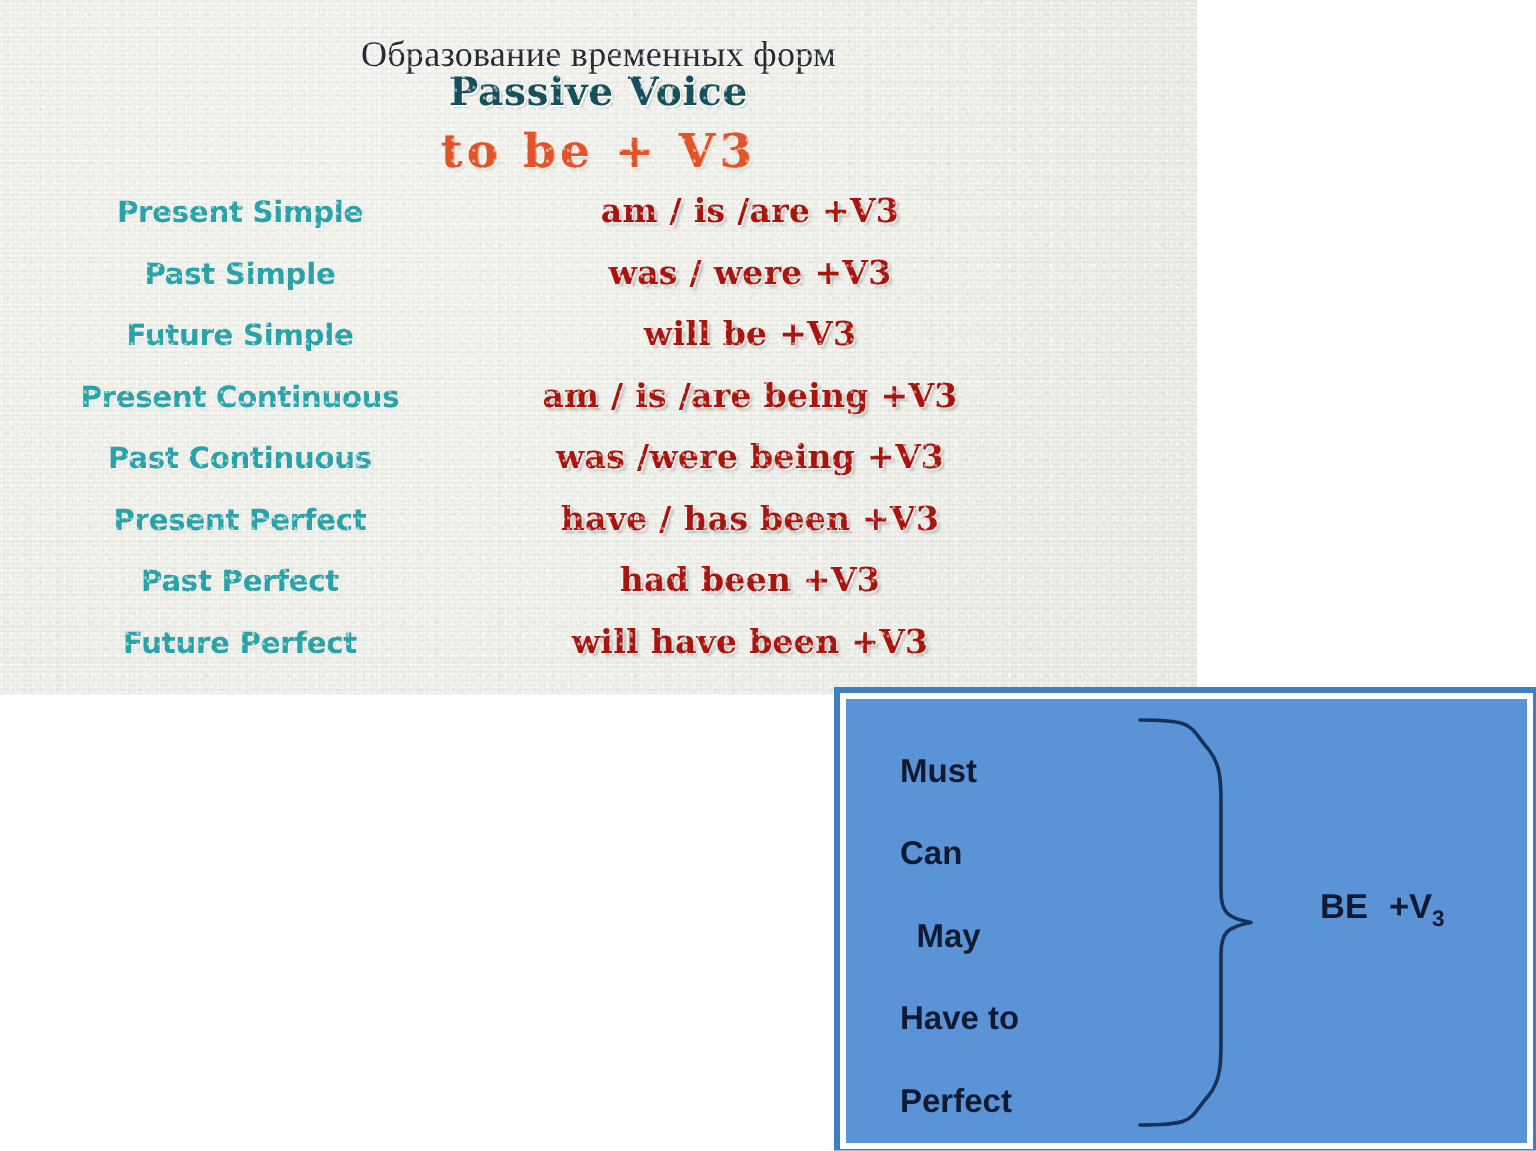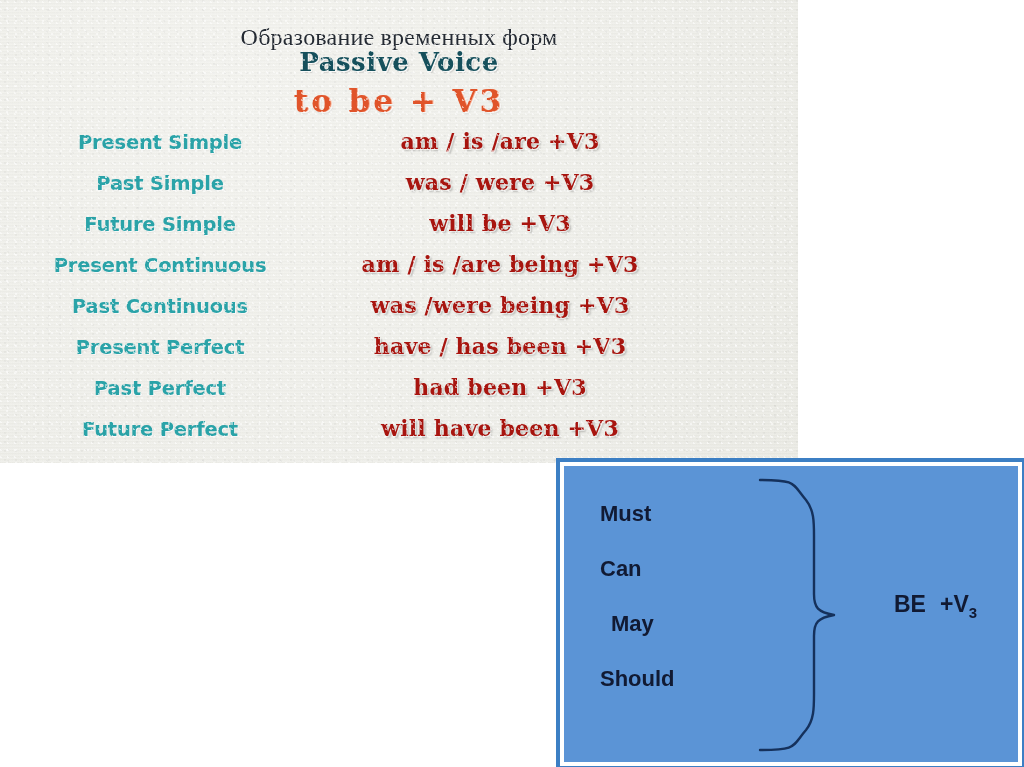--- a/index.html
+++ b/index.html
@@ -132,21 +132,21 @@
   }
   .modal-item.indent{ padding-left:11px; }
 
   #brace{
     position:absolute;
     left:188px; top:8px;
     width:130px; height:282px;
   }
   #be-result{
     position:absolute;
-    left:330px; top:125px;
+    left:316px; top:125px;
     font-family:"Liberation Sans", sans-serif;
     font-weight:bold;
     font-size:23px;
     color:#111a33;
     white-space:nowrap;
   }
   #be-result .sub{ font-size:15px; vertical-align:sub; }
   .gap{ display:inline-block; width:14px; }
 </style>
 </head>
@@ -197,21 +197,22 @@
 
 </div>
 
 <div id="modal-box">
   <div id="modal-box-inner">
 
     <div id="modal-list">
         <div class="modal-item">Must</div>
         <div class="modal-item">Can</div>
         <div class="modal-item indent">May</div>
-        <div class="modal-item">Should</div>
+        <div class="modal-item">Have to</div>
+        <div class="modal-item">Perfect</div>
       </div>
 
     <svg id="brace" viewBox="0 0 130 282">
       <path d="M8 6 C 46 6, 40 10, 54 26 C 62 36, 62 48, 62 62
                L 62 120 C 62 134, 66 138, 82 141
                C 66 144, 62 148, 62 162
                L 62 220 C 62 234, 62 246, 54 256
                C 40 272, 46 276, 8 276" fill="none" stroke="#15315c" stroke-width="2.4" stroke-linecap="round" stroke-linejoin="round"></path>
     </svg>
 

